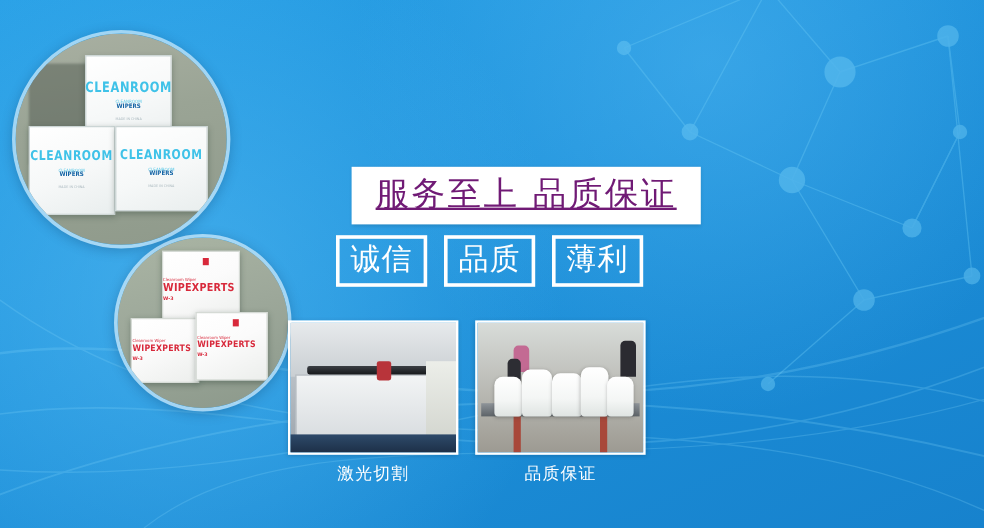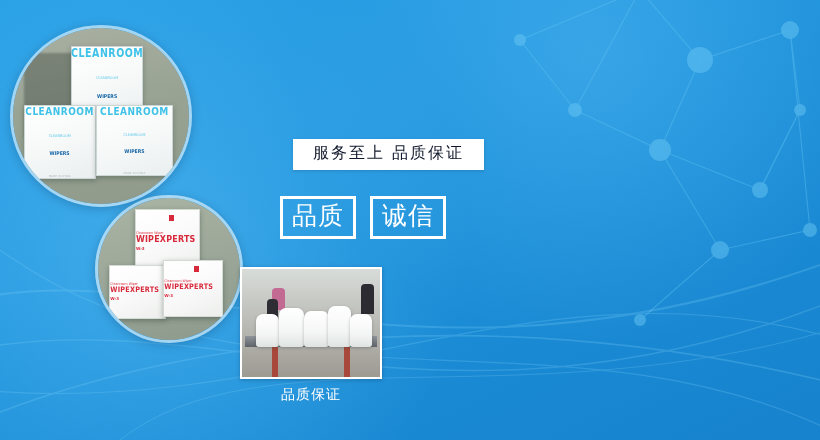--- a/index.html
+++ b/index.html
@@ -39,21 +39,21 @@
   }
   .photo-cleanroom .shadowblock {
     position:absolute; left:6%; top:14%; width:34%; height:48%;
     background:rgba(70,80,70,.45); filter:blur(1px);
   }
   .pack {
     position:absolute;
     background:linear-gradient(160deg,#ffffff 0%,#f6f8f8 55%,#e9eeee 100%);
     border:1px solid rgba(200,210,210,.9);
     box-shadow:0 2px 5px rgba(40,60,50,.35);
-    display:flex; flex-direction:column; align-items:center; justify-content:space-between;
+    display:flex; flex-direction:column; align-items:center; justify-content:center;
   }
   .pack .brand {
     color:#3fc2e8; font-weight:bold; letter-spacing:.5px;
     font-family:"DejaVu Sans","Liberation Sans",sans-serif;
     transform:scaleY(1.25);
   }
   .pack .sub1 { color:#5bc9e8; margin-top:4px; transform:scaleY(1.1); }
   .pack .sub2 { color:#1464a5; font-weight:bold; transform:scaleY(1.1); }
   .pack .foot { color:#aebcc2; margin-top:5px; }
 
@@ -90,22 +90,23 @@
     letter-spacing:1px; white-space:nowrap;
     font-family:"DejaVu Sans","Liberation Sans",sans-serif;
     text-shadow:0 1px 2px rgba(0,50,90,.25);
   }
   .subtitle-bar {
     position:absolute; left:293px; top:139px;
     background:#ffffff; padding:4px 20px 6px 20px;
     box-shadow:0 1px 3px rgba(0,40,70,.2);
   }
   .subtitle-bar .txt {
-    font-size:16px; color:#0f172a; letter-spacing:2px; white-space:nowrap;
-    font-family:"DejaVu Sans","Liberation Sans",sans-serif;
+    font-size:28px; color:#701a75; letter-spacing:2px; white-space:nowrap;
+    font-family:"DejaVu Sans","Liberation Sans",sans-serif;
+    text-decoration:underline;
   }
   
   .keywords { position:absolute; left:280px; top:196px; display:flex; gap:14px; }
   .kw {
     border:3px solid #ffffff;
     padding:3px 9px 5px 9px;
     color:#ffffff; font-size:25px; letter-spacing:1px;
     font-family:"DejaVu Sans","Liberation Sans",sans-serif;
     line-height:1.15; white-space:nowrap;
   }
@@ -257,28 +258,42 @@
       </div>
     </div>
   </div>
 
 
   <div class="subtitle-bar">
     <div class="txt">服务至上 品质保证</div>
   </div>
 
   <div class="keywords">
+    <div class="kw">诚信</div>
     <div class="kw">品质</div>
-    <div class="kw">诚信</div>
+    <div class="kw">薄利</div>
   </div>
 
   <div class="strip">
 
 
 
+    <div class="thumb-wrap">
+      <div class="thumb wide">
+        <div class="t-laser">
+          <div class="wall"></div>
+          <div class="bed"></div>
+          <div class="gantry"></div>
+          <div class="head"></div>
+          <div class="side"></div>
+          <div class="frame"></div>
+        </div>
+      </div>
+      <div class="thumb-caption">激光切割</div>
+    </div>
 
     <div class="thumb-wrap">
       <div class="thumb wide">
         <div class="t-pack">
           <div class="person" style="left:22%;top:18%;width:9%;height:20%;background:#c36a93;"></div>
           <div class="person" style="left:18%;top:28%;width:8%;height:24%;background:#2d2d33;"></div>
           <div class="person" style="left:86%;top:14%;width:10%;height:28%;background:#2b2b31;"></div>
           <div class="tbl"></div>
           <div class="leg" style="left:22%;"></div>
           <div class="leg" style="left:74%;"></div>

